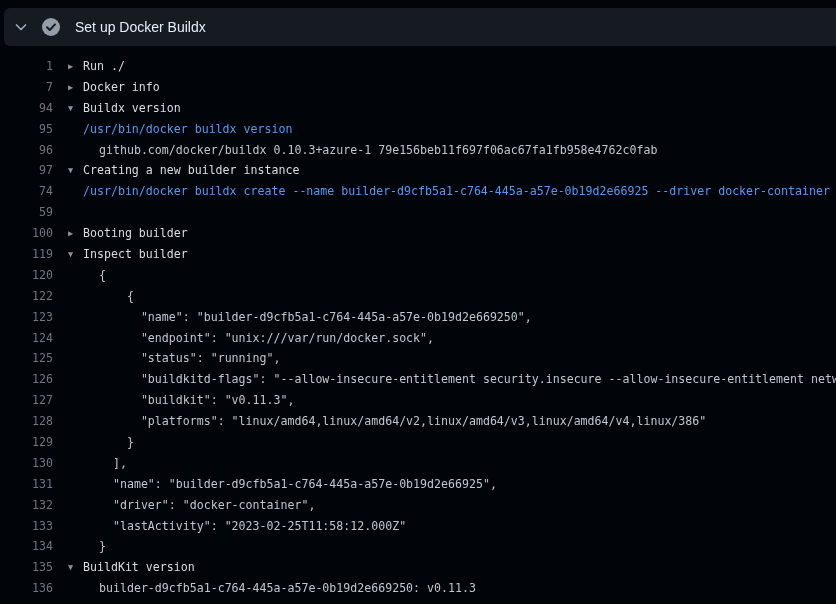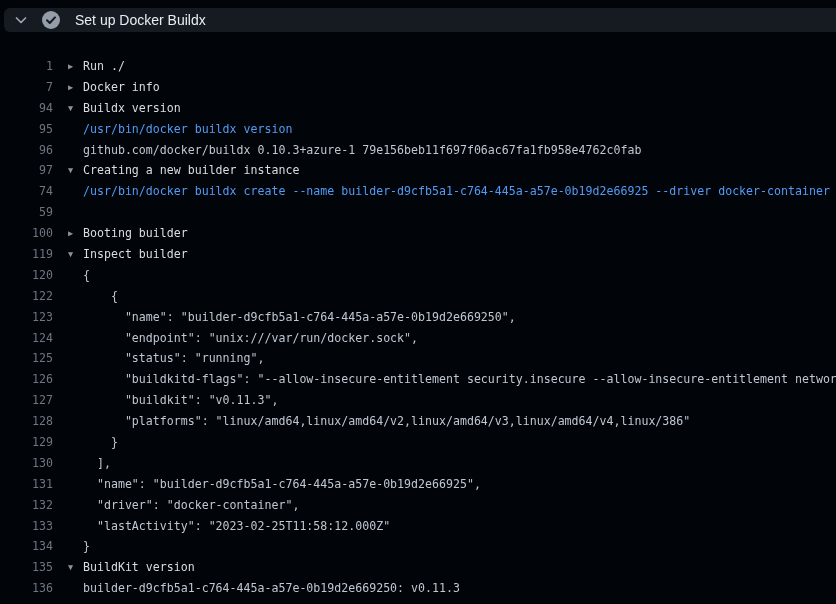--- a/index.html
+++ b/index.html
@@ -5,21 +5,21 @@
   * { margin: 0; padding: 0; box-sizing: border-box; }
   html, body { width: 836px; height: 604px; overflow: hidden; }
   body {
     background: #010409;
     font-family: "Liberation Sans", sans-serif;
     position: relative;
   }
   .step-header {
     position: absolute;
     left: 4px; top: 8px;
-    width: 832px; height: 24px;
+    width: 832px; height: 38px;
     background: #161b22;
     border-radius: 6px 0 0 6px;
     display: flex;
     align-items: center;
     cursor: pointer;
   }
   .chevron-wrap {
     margin-left: 9px;
     width: 16px; height: 16px;
     display: flex; align-items: center; justify-content: center;
@@ -68,21 +68,21 @@
     width: 15px;
     flex: none;
     color: #8b949e;
     font-size: 8.5px;
     line-height: 20.9px;
   }
   .log-row .line-text { white-space: pre; text-align: right; }
   .t-group  .line-text { color: #d8dee4; }
   .t-group { cursor: pointer; }
   .t-command .line-text { color: #539bf5; }
-  .t-output  .line-text { color: #bfc7d0; }
+  .t-output  .line-text { color: #bfc7d0; margin-left: 16px; }
 </style>
 </head>
 <body>
 
 <div class="step-header">
   <span class="chevron-wrap">
     <svg width="16" height="16" viewBox="0 0 16 16">
       <path d="M3.5 6 L8 10.5 L12.5 6" fill="none" stroke="#9ea7b0" stroke-width="1.7" stroke-linecap="round" stroke-linejoin="round"></path>
     </svg>
   </span>

